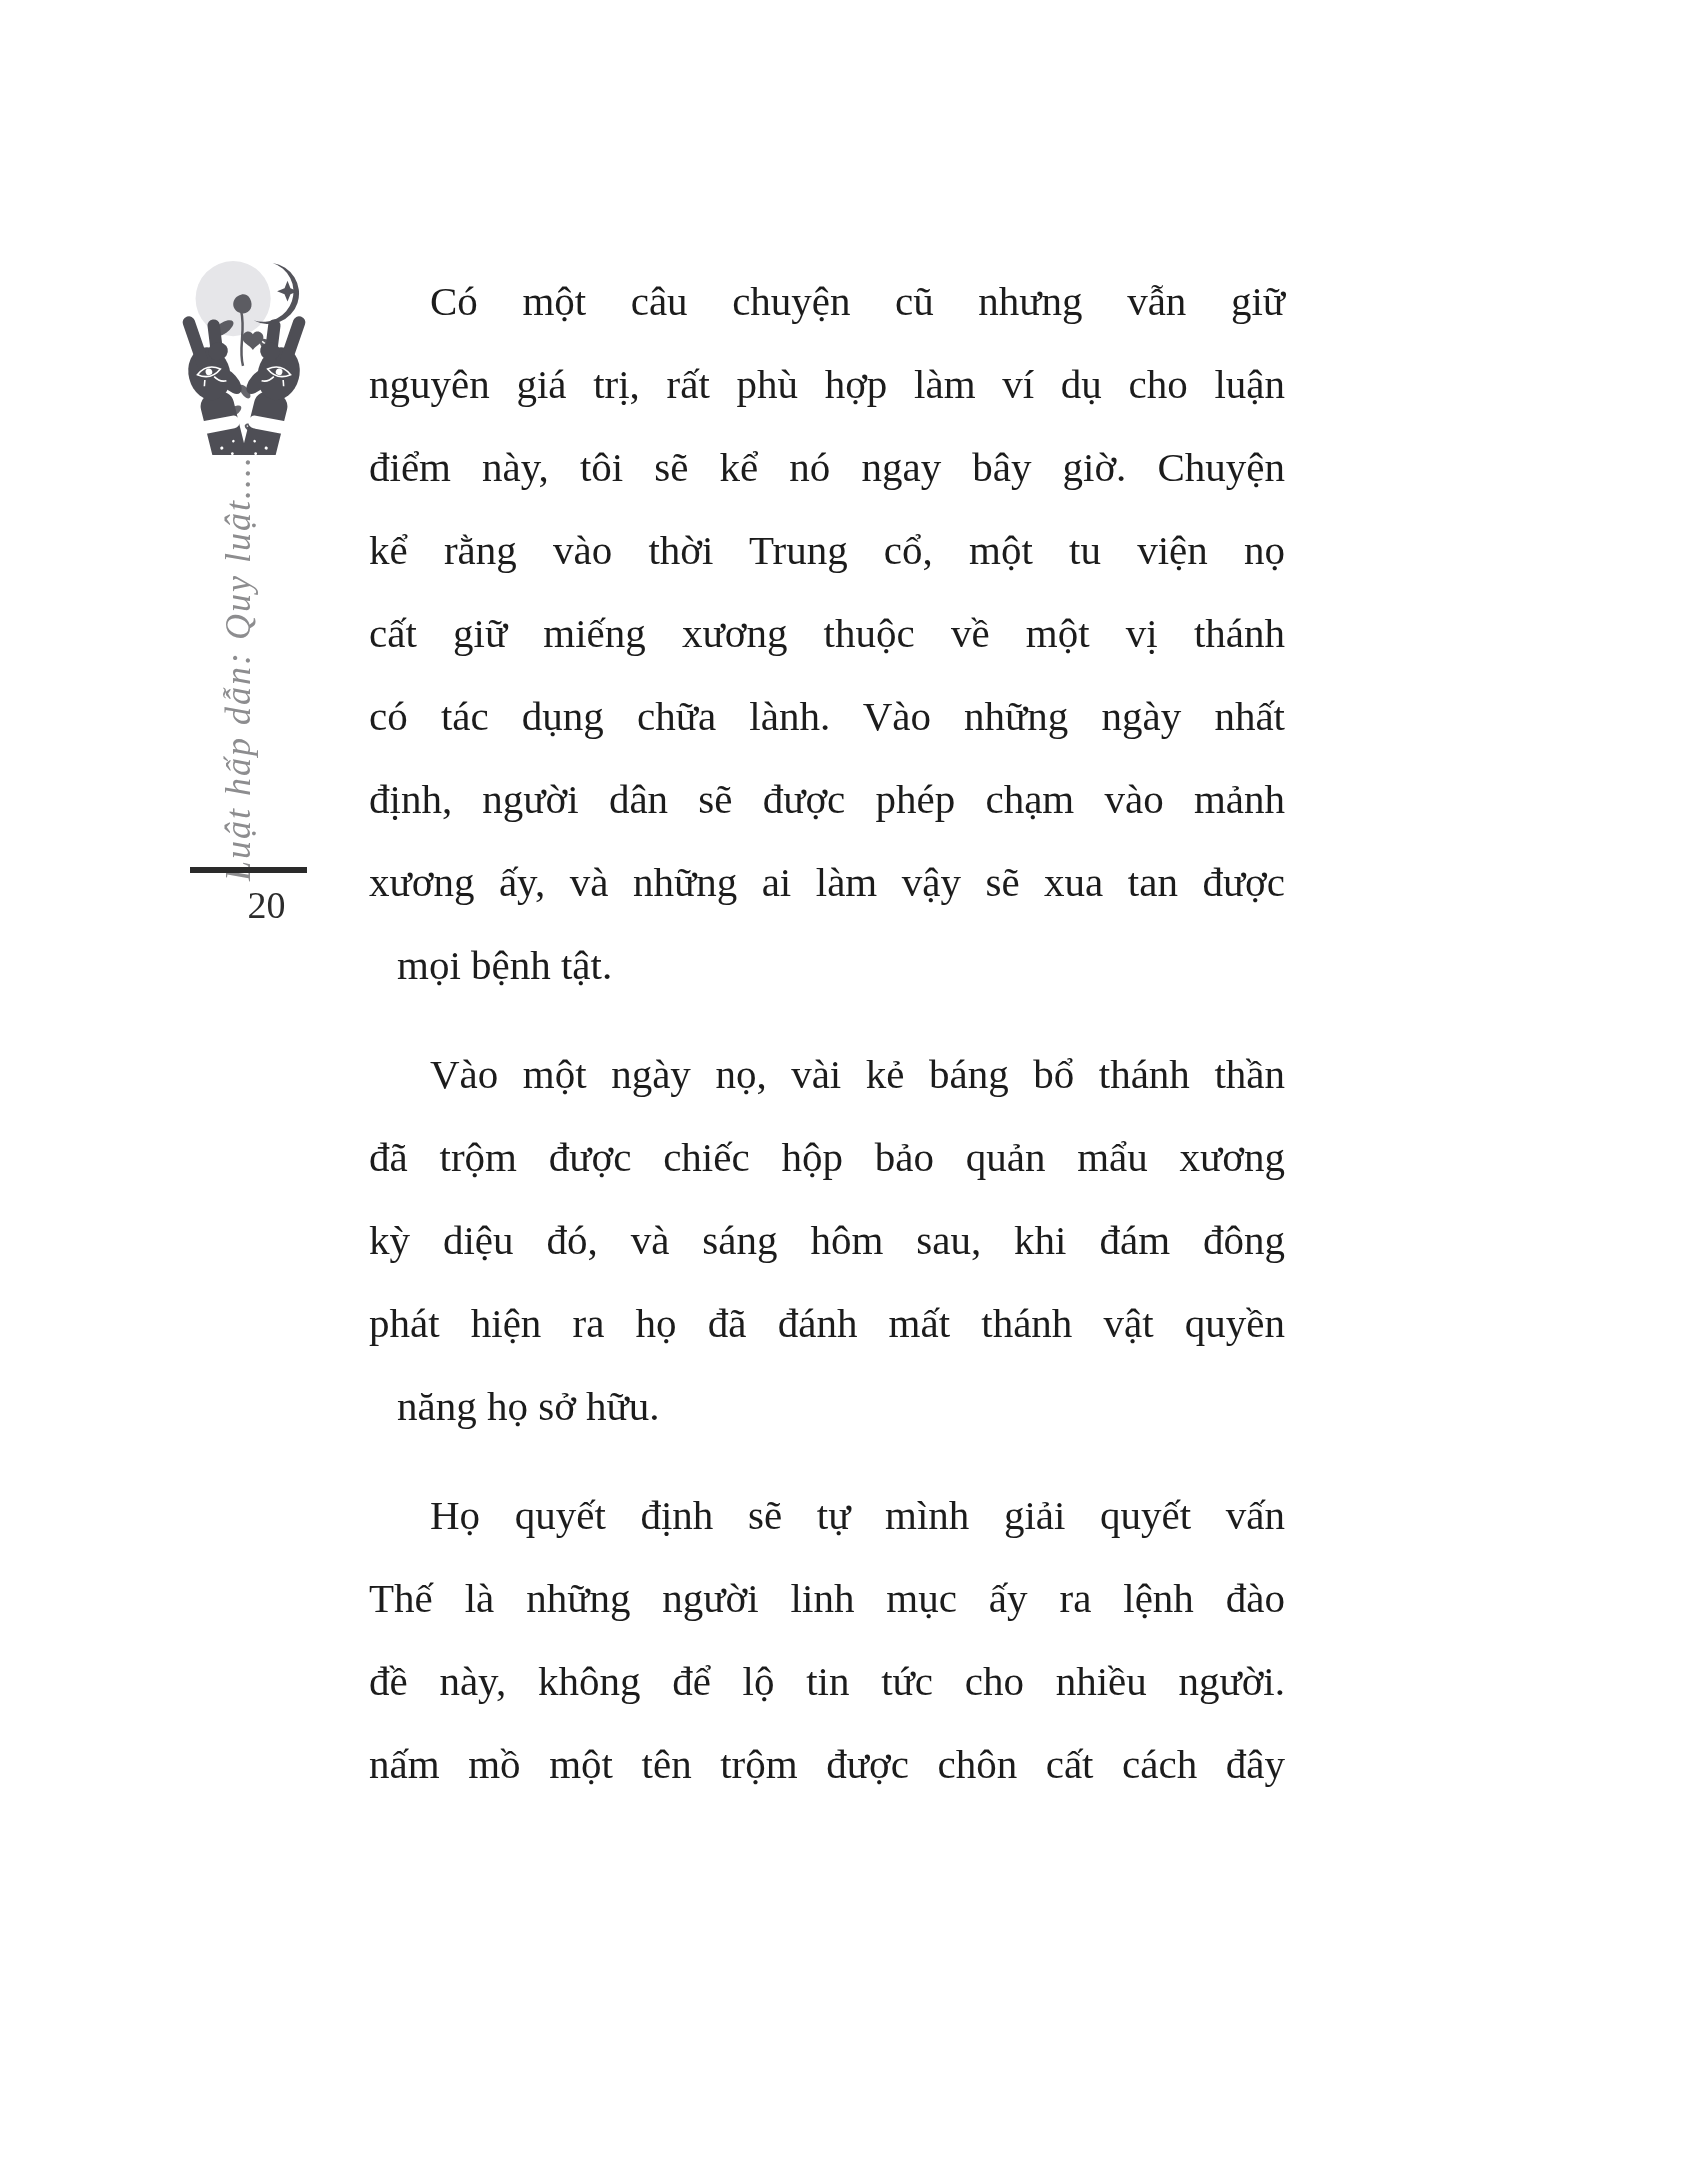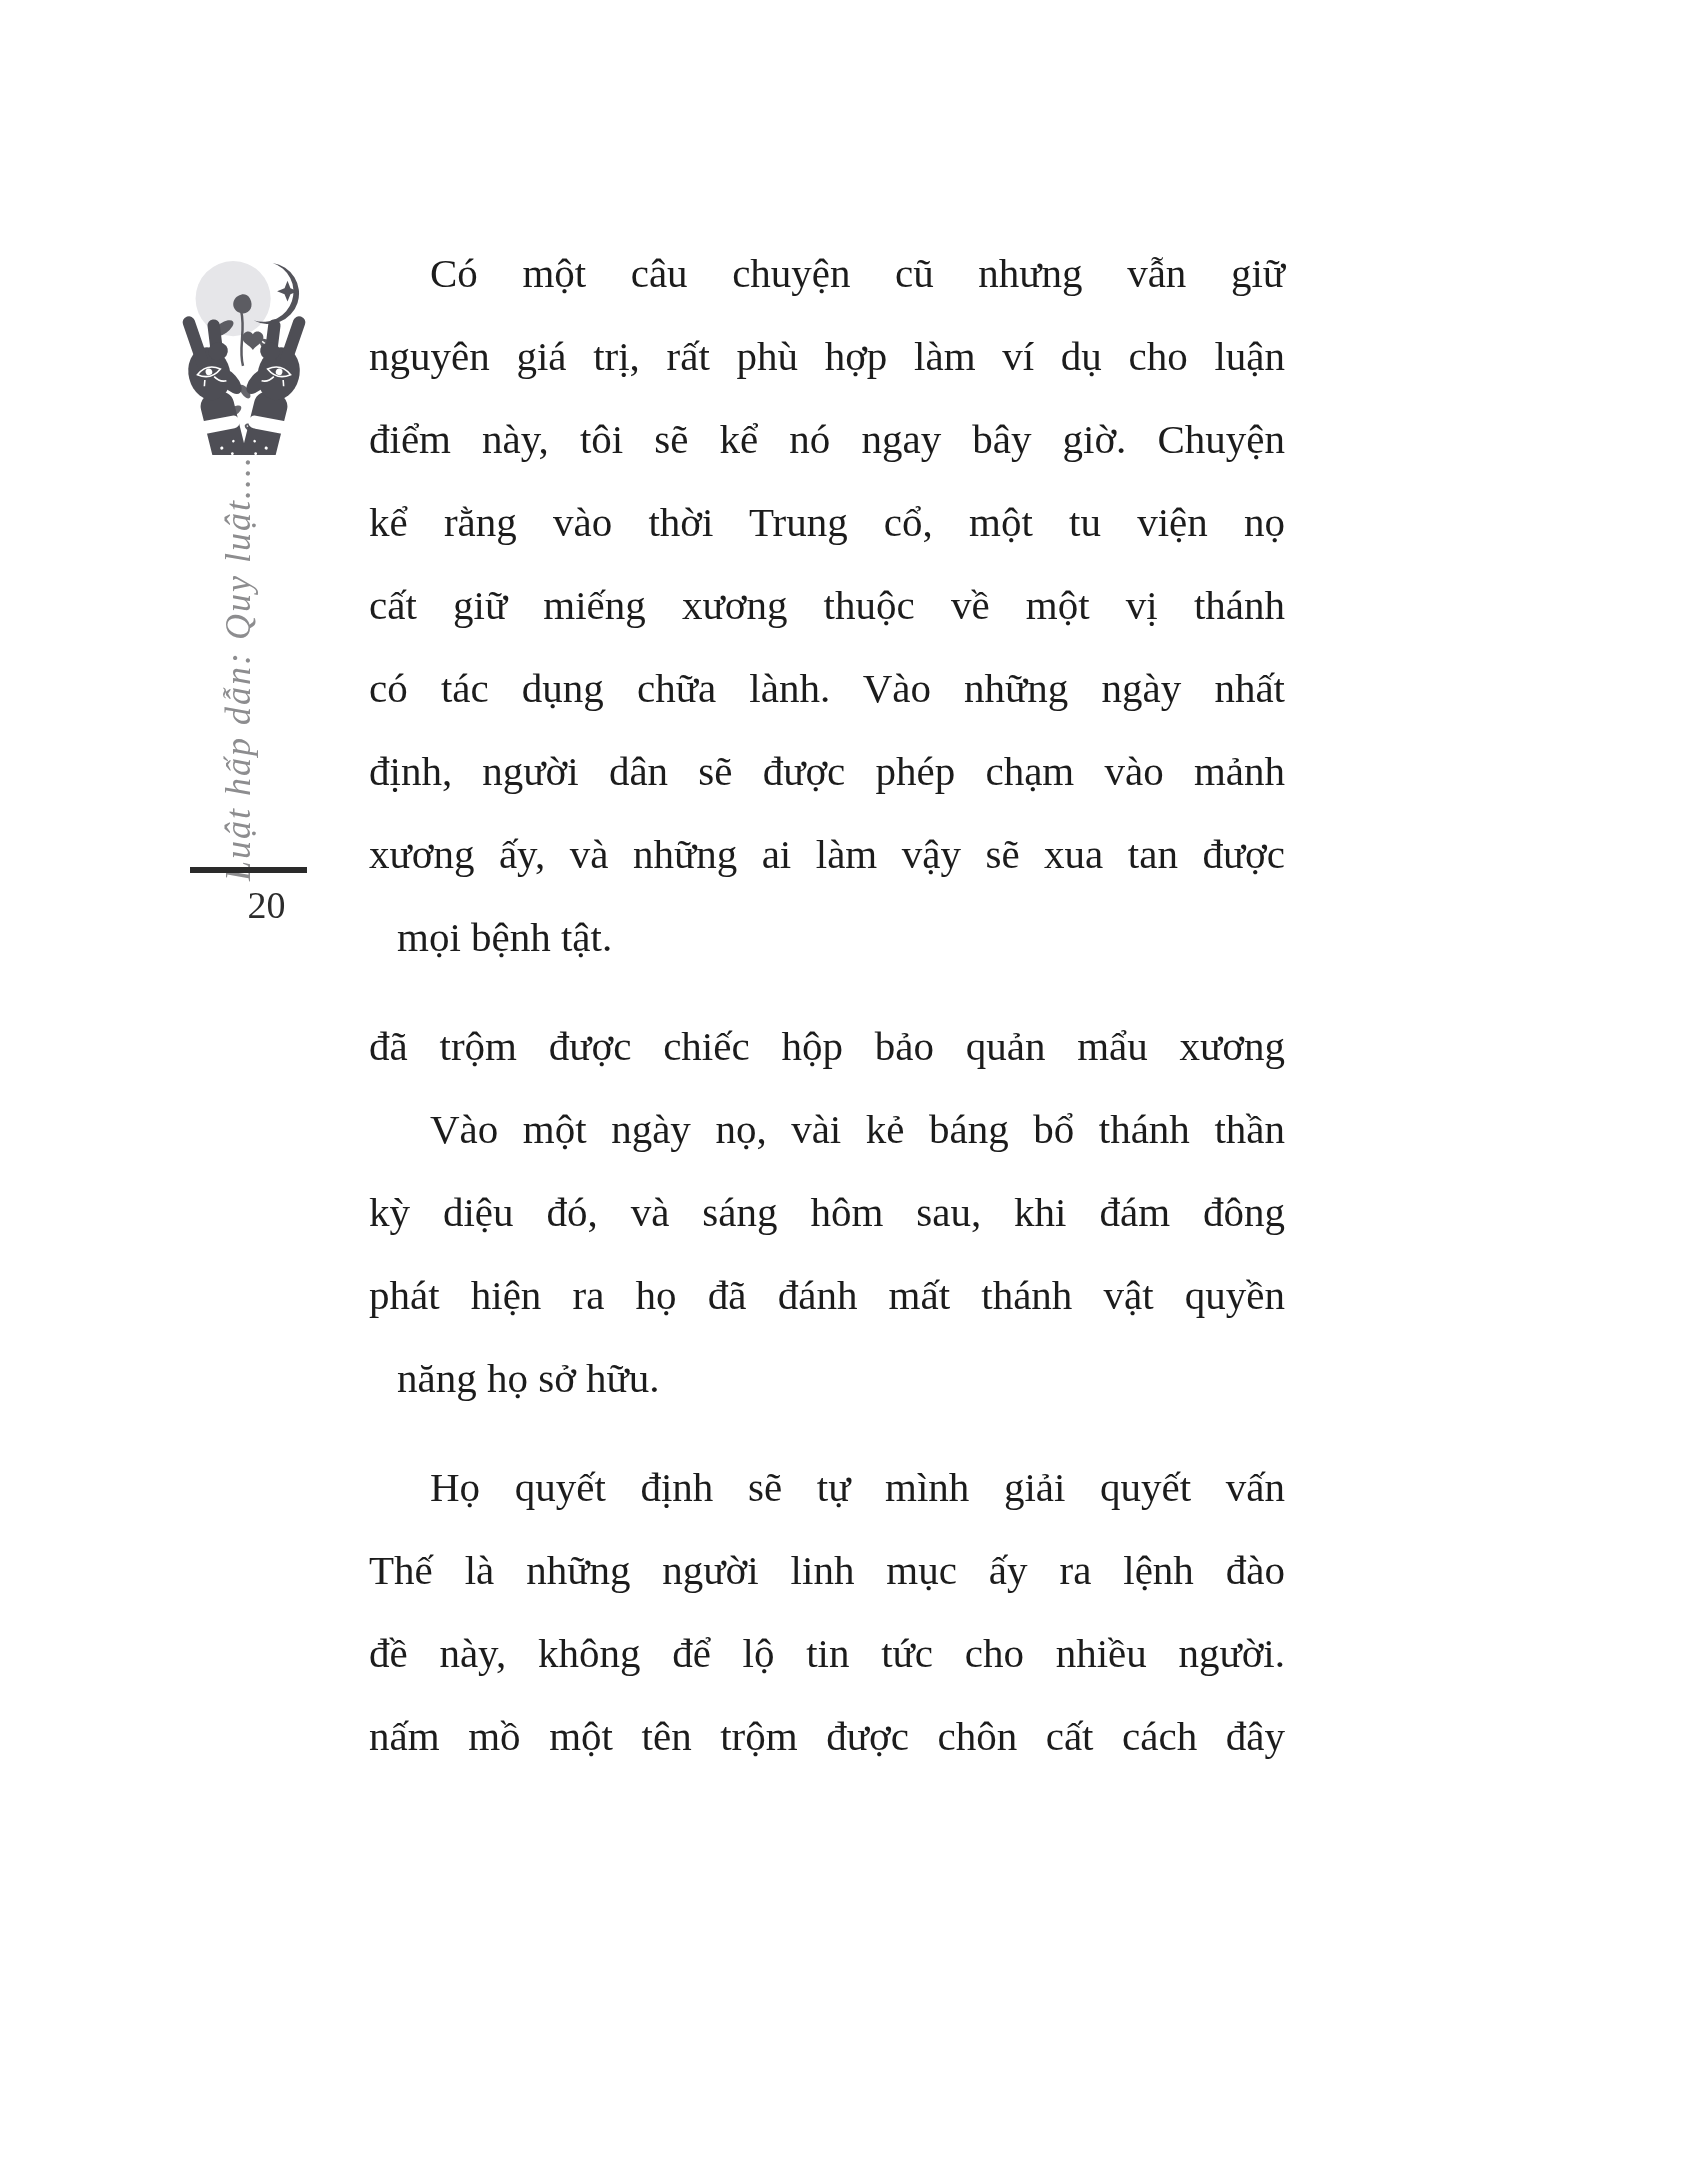--- a/index.html
+++ b/index.html
@@ -56,21 +56,21 @@
     width: 117px;
     text-align: center;
     font-size: 38px;
     color: #2c2c2c;
   }
 
   
   .body-text {
     position: absolute;
     left: 369px;
-    top: 232px;
+    top: 260px;
     width: 916px;
     color: #1c1c1c;
     font-size: 41px;
     line-height: 83px;
   }
   .para + .para { margin-top: 26px; }
   .ln {
     display: block;
     text-align: justify;
     text-align-last: justify;
@@ -169,22 +169,22 @@
       <span class="ln">nguyên giá trị, rất phù hợp làm ví dụ cho luận</span>
       <span class="ln">điểm này, tôi sẽ kể nó ngay bây giờ. Chuyện</span>
       <span class="ln">kể rằng vào thời Trung cổ, một tu viện nọ</span>
       <span class="ln">cất giữ miếng xương thuộc về một vị thánh</span>
       <span class="ln">có tác dụng chữa lành. Vào những ngày nhất</span>
       <span class="ln">định, người dân sẽ được phép chạm vào mảnh</span>
       <span class="ln">xương ấy, và những ai làm vậy sẽ xua tan được</span>
       <span class="ln last">mọi bệnh tật.</span>
     </p>
     <p class="para">
+      <span class="ln first">Vào một ngày nọ, vài kẻ báng bổ thánh thần</span>
       <span class="ln">đã trộm được chiếc hộp bảo quản mẩu xương</span>
-      <span class="ln first">Vào một ngày nọ, vài kẻ báng bổ thánh thần</span>
       <span class="ln">kỳ diệu đó, và sáng hôm sau, khi đám đông</span>
       <span class="ln">phát hiện ra họ đã đánh mất thánh vật quyền</span>
       <span class="ln last">năng họ sở hữu.</span>
     </p>
     <p class="para">
       <span class="ln first">Họ quyết định sẽ tự mình giải quyết vấn</span>
       <span class="ln">Thế là những người linh mục ấy ra lệnh đào</span>
       <span class="ln">đề này, không để lộ tin tức cho nhiều người.</span>
       <span class="ln">nấm mồ một tên trộm được chôn cất cách đây</span>
     </p>

